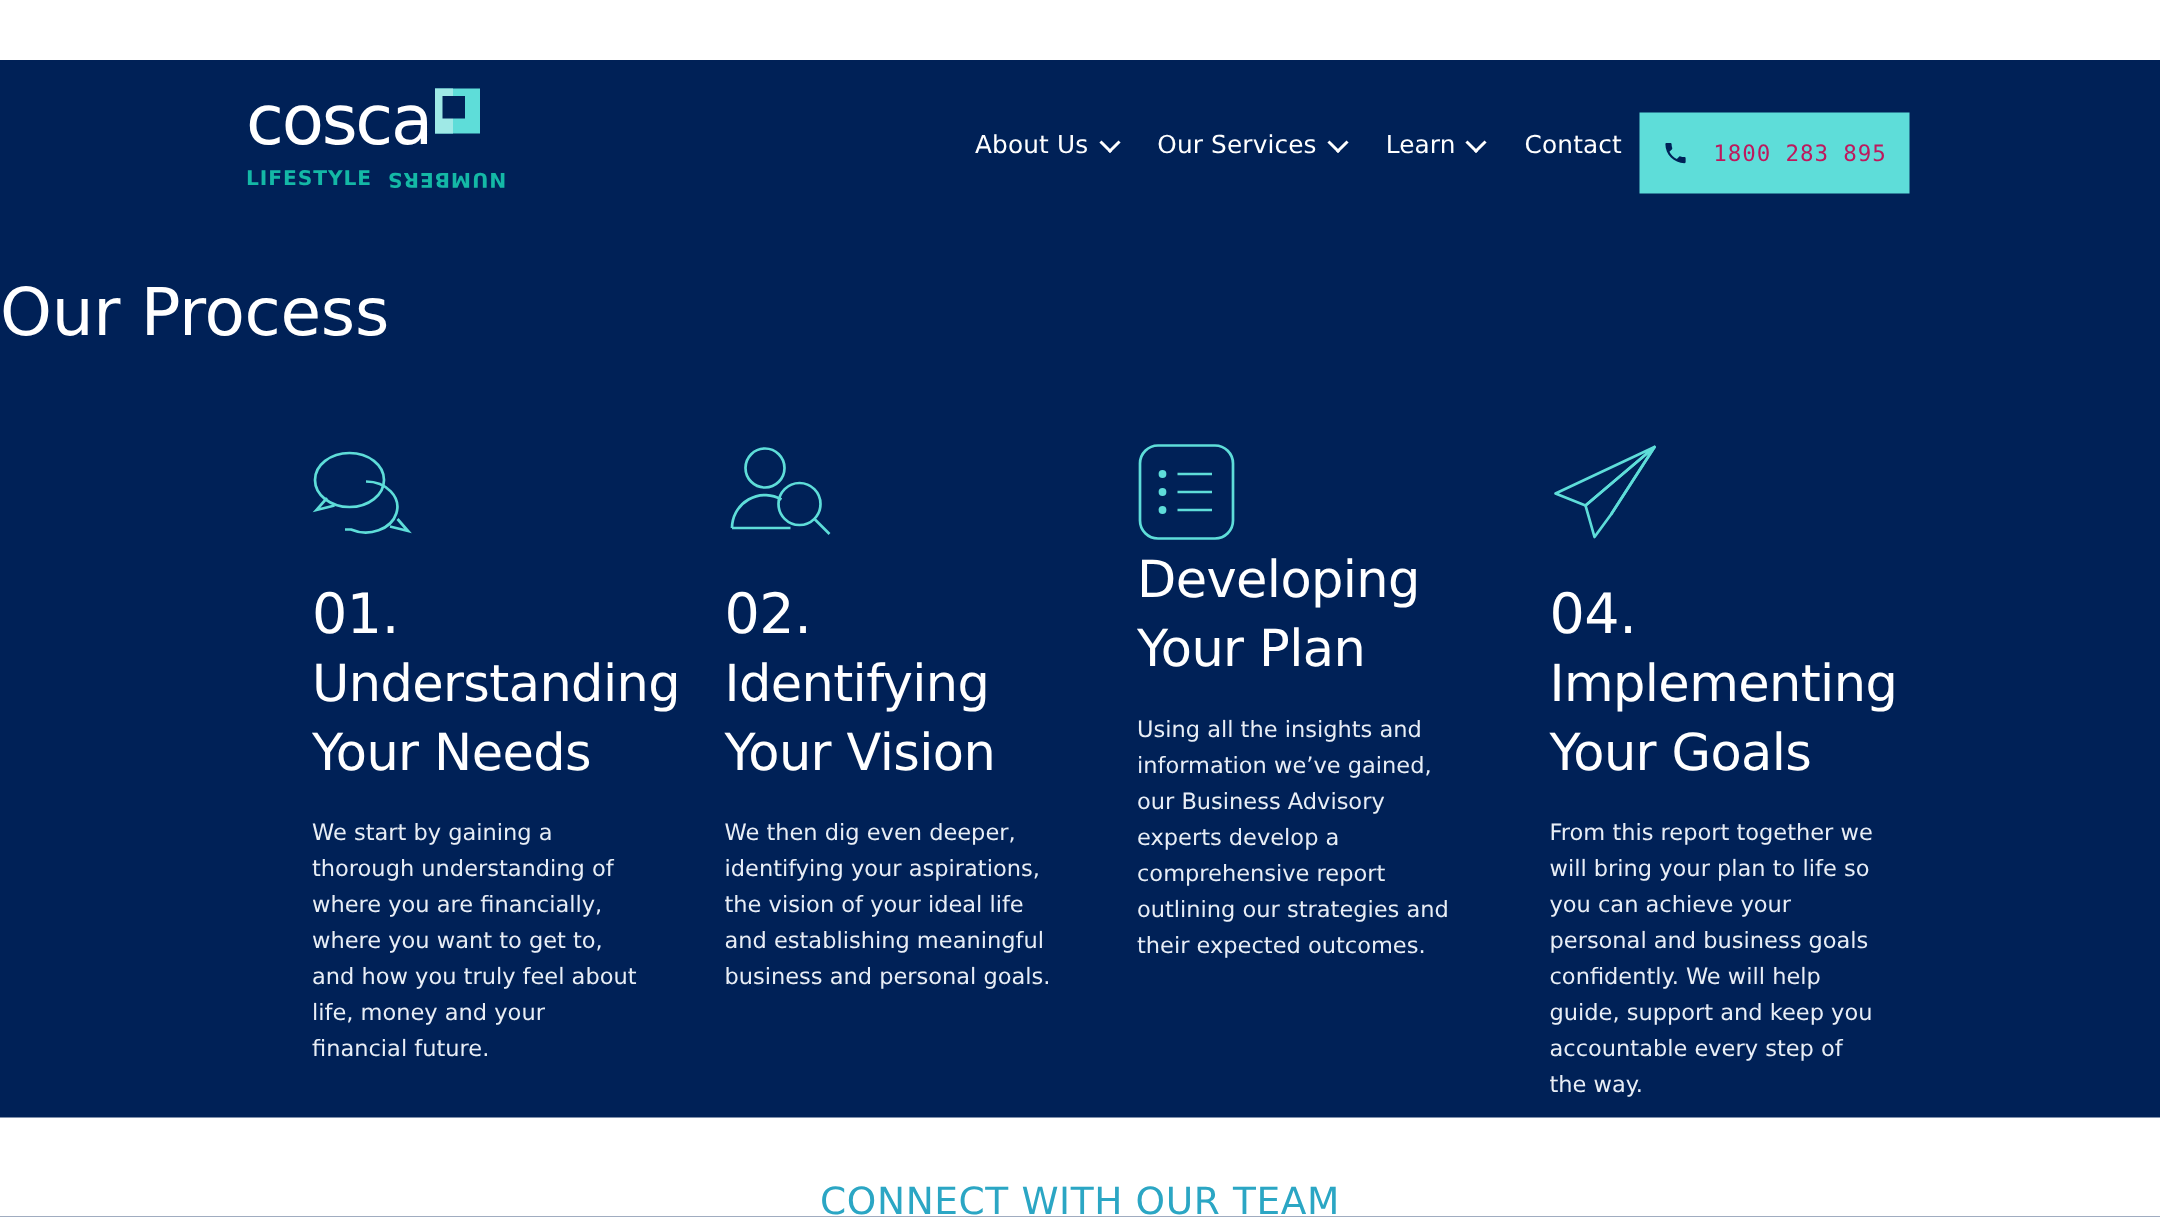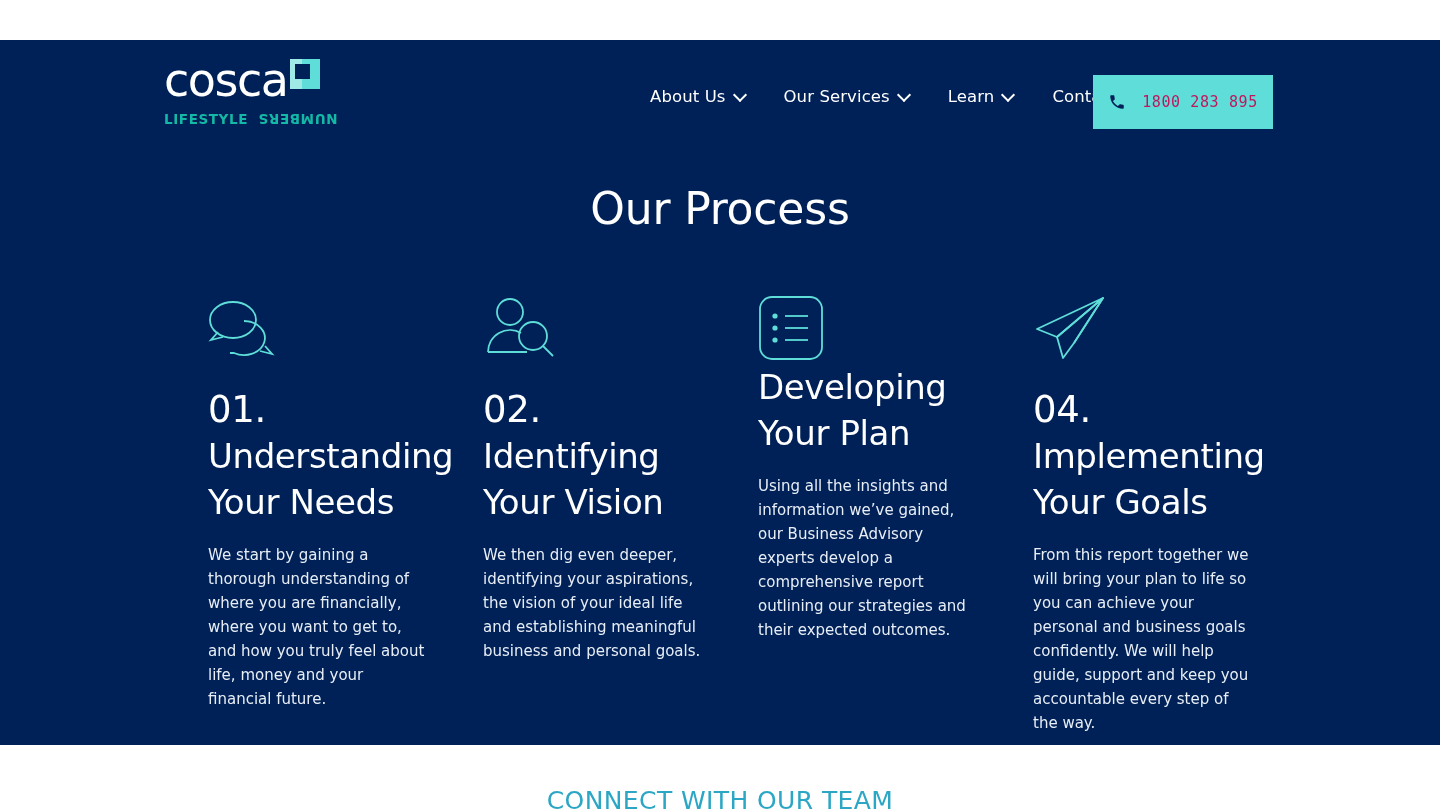--- a/index.html
+++ b/index.html
@@ -117,21 +117,21 @@
     transform: rotate(180deg);
   }
 
   
   .main-nav {
     position: absolute;
     left: 650px;
     top: 46px;
     display: flex;
     align-items: center;
-    gap: 38px;
+    gap: 26px;
   }
 
   .nav-item {
     display: flex;
     align-items: center;
     gap: 9px;
     color: #ffffff;
     font-family: "DejaVu Sans", sans-serif;
     font-size: 16.5px;
     font-weight: 400;
@@ -180,21 +180,21 @@
     font-weight: 400;
   }
   .phone-icon { display: block; width: 18px; height: 18px; }
 
   
   .section-title {
     position: absolute;
     top: 140px;
     left: 0;
     width: 1440px;
-    text-align: center;
+    text-align: left;
     font-family: "DejaVu Sans", sans-serif;
     font-size: 44px;
     font-weight: 400;
     letter-spacing: -0.2px;
     color: #ffffff;
     line-height: 58px;
   }
 
   
   .process-grid {

